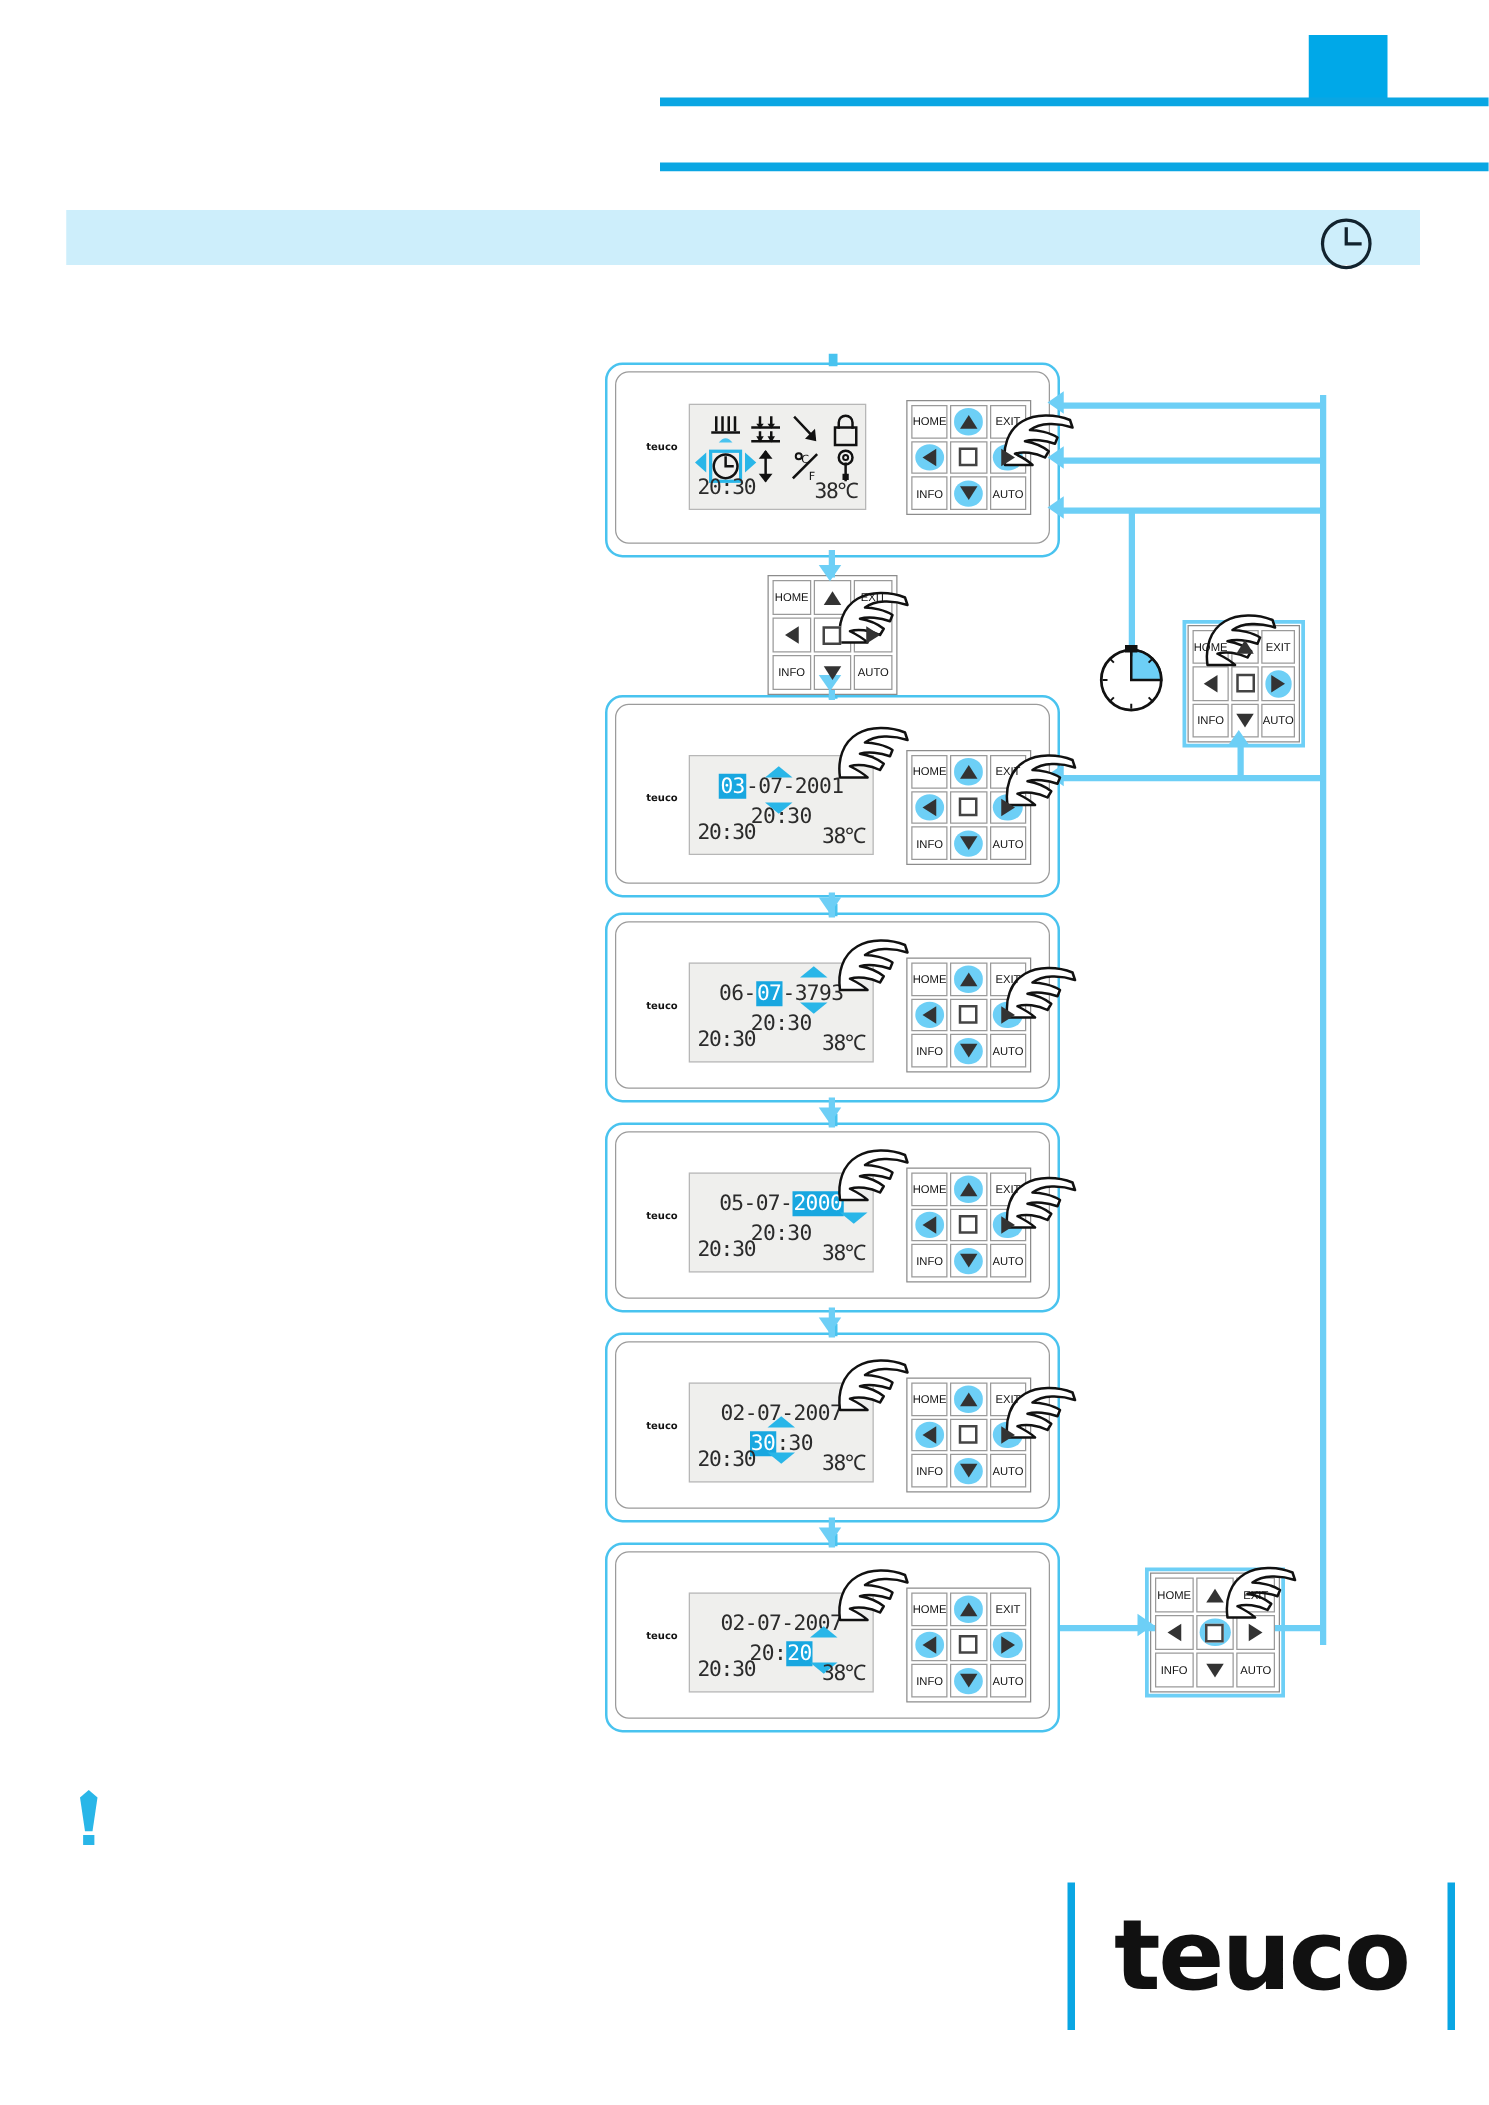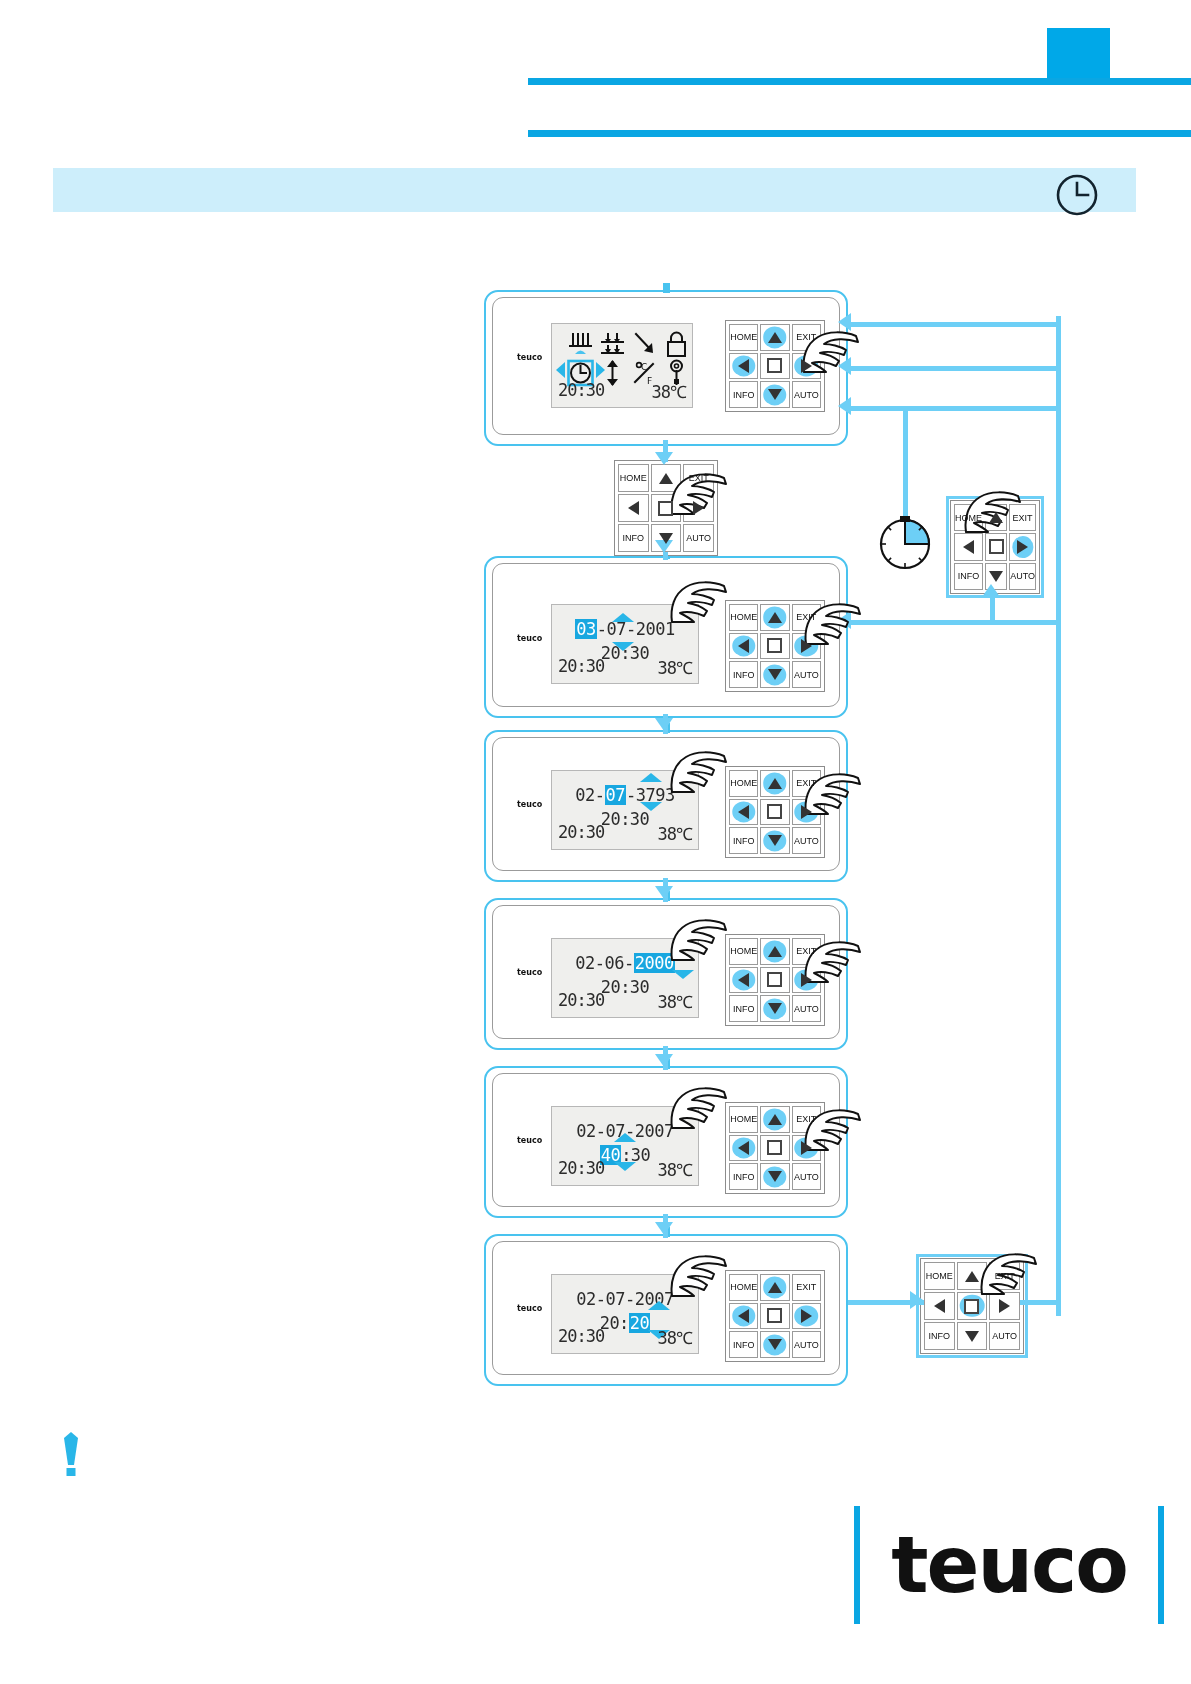--- a/index.html
+++ b/index.html
@@ -379,21 +379,21 @@
   </div>
       </div>
     </div>
     <div class="device" style="left:484px;top:730px;width:364px;height:152px;">
       <div class="stem"></div>
       <div class="inner">
         <div class="brand-left" style="left:24px;top:62px;">teuco</div>
         <div class="lcd" style="left:58px;top:32px;width:148px;height:80px;">
 
       <div class="lcd-date" style="top:14px;">
-        <span>02-</span><span class="hl">07</span><span>-3793</span>
+        <span>06-</span><span class="hl">07</span><span>-3793</span>
       </div>
       <div class="lcd-time" style="top:38px;">
         <span></span><span class=""></span><span>20:30</span>
       </div>
       <div class="sel-arrows" style="left:88px;top:2px;">
         <div class="up"></div>
         <div style="height:20px"></div>
         <div class="dn"></div>
       </div>
 
@@ -442,21 +442,21 @@
   </div>
       </div>
     </div>
     <div class="device" style="left:484px;top:898px;width:364px;height:152px;">
       <div class="stem"></div>
       <div class="inner">
         <div class="brand-left" style="left:24px;top:62px;">teuco</div>
         <div class="lcd" style="left:58px;top:32px;width:148px;height:80px;">
 
       <div class="lcd-date" style="top:14px;">
-        <span>02-06-</span><span class="hl">2000</span><span></span>
+        <span>05-07-</span><span class="hl">2000</span><span></span>
       </div>
       <div class="lcd-time" style="top:38px;">
         <span></span><span class=""></span><span>20:30</span>
       </div>
       <div class="sel-arrows" style="left:120px;top:2px;">
         <div class="up"></div>
         <div style="height:20px"></div>
         <div class="dn"></div>
       </div>
 
@@ -508,21 +508,21 @@
     <div class="device" style="left:484px;top:1066px;width:364px;height:152px;">
       <div class="stem"></div>
       <div class="inner">
         <div class="brand-left" style="left:24px;top:62px;">teuco</div>
         <div class="lcd" style="left:58px;top:32px;width:148px;height:80px;">
 
       <div class="lcd-date" style="top:14px;">
         <span>02-07-2007</span><span class=""></span><span></span>
       </div>
       <div class="lcd-time" style="top:38px;">
-        <span></span><span class="hl">40</span><span>:30</span>
+        <span></span><span class="hl">30</span><span>:30</span>
       </div>
       <div class="sel-arrows" style="left:62px;top:26px;">
         <div class="up"></div>
         <div style="height:20px"></div>
         <div class="dn"></div>
       </div>
 
           <div class="lcd-status">
             <span>20:30</span>
             <span>38℃</span>

